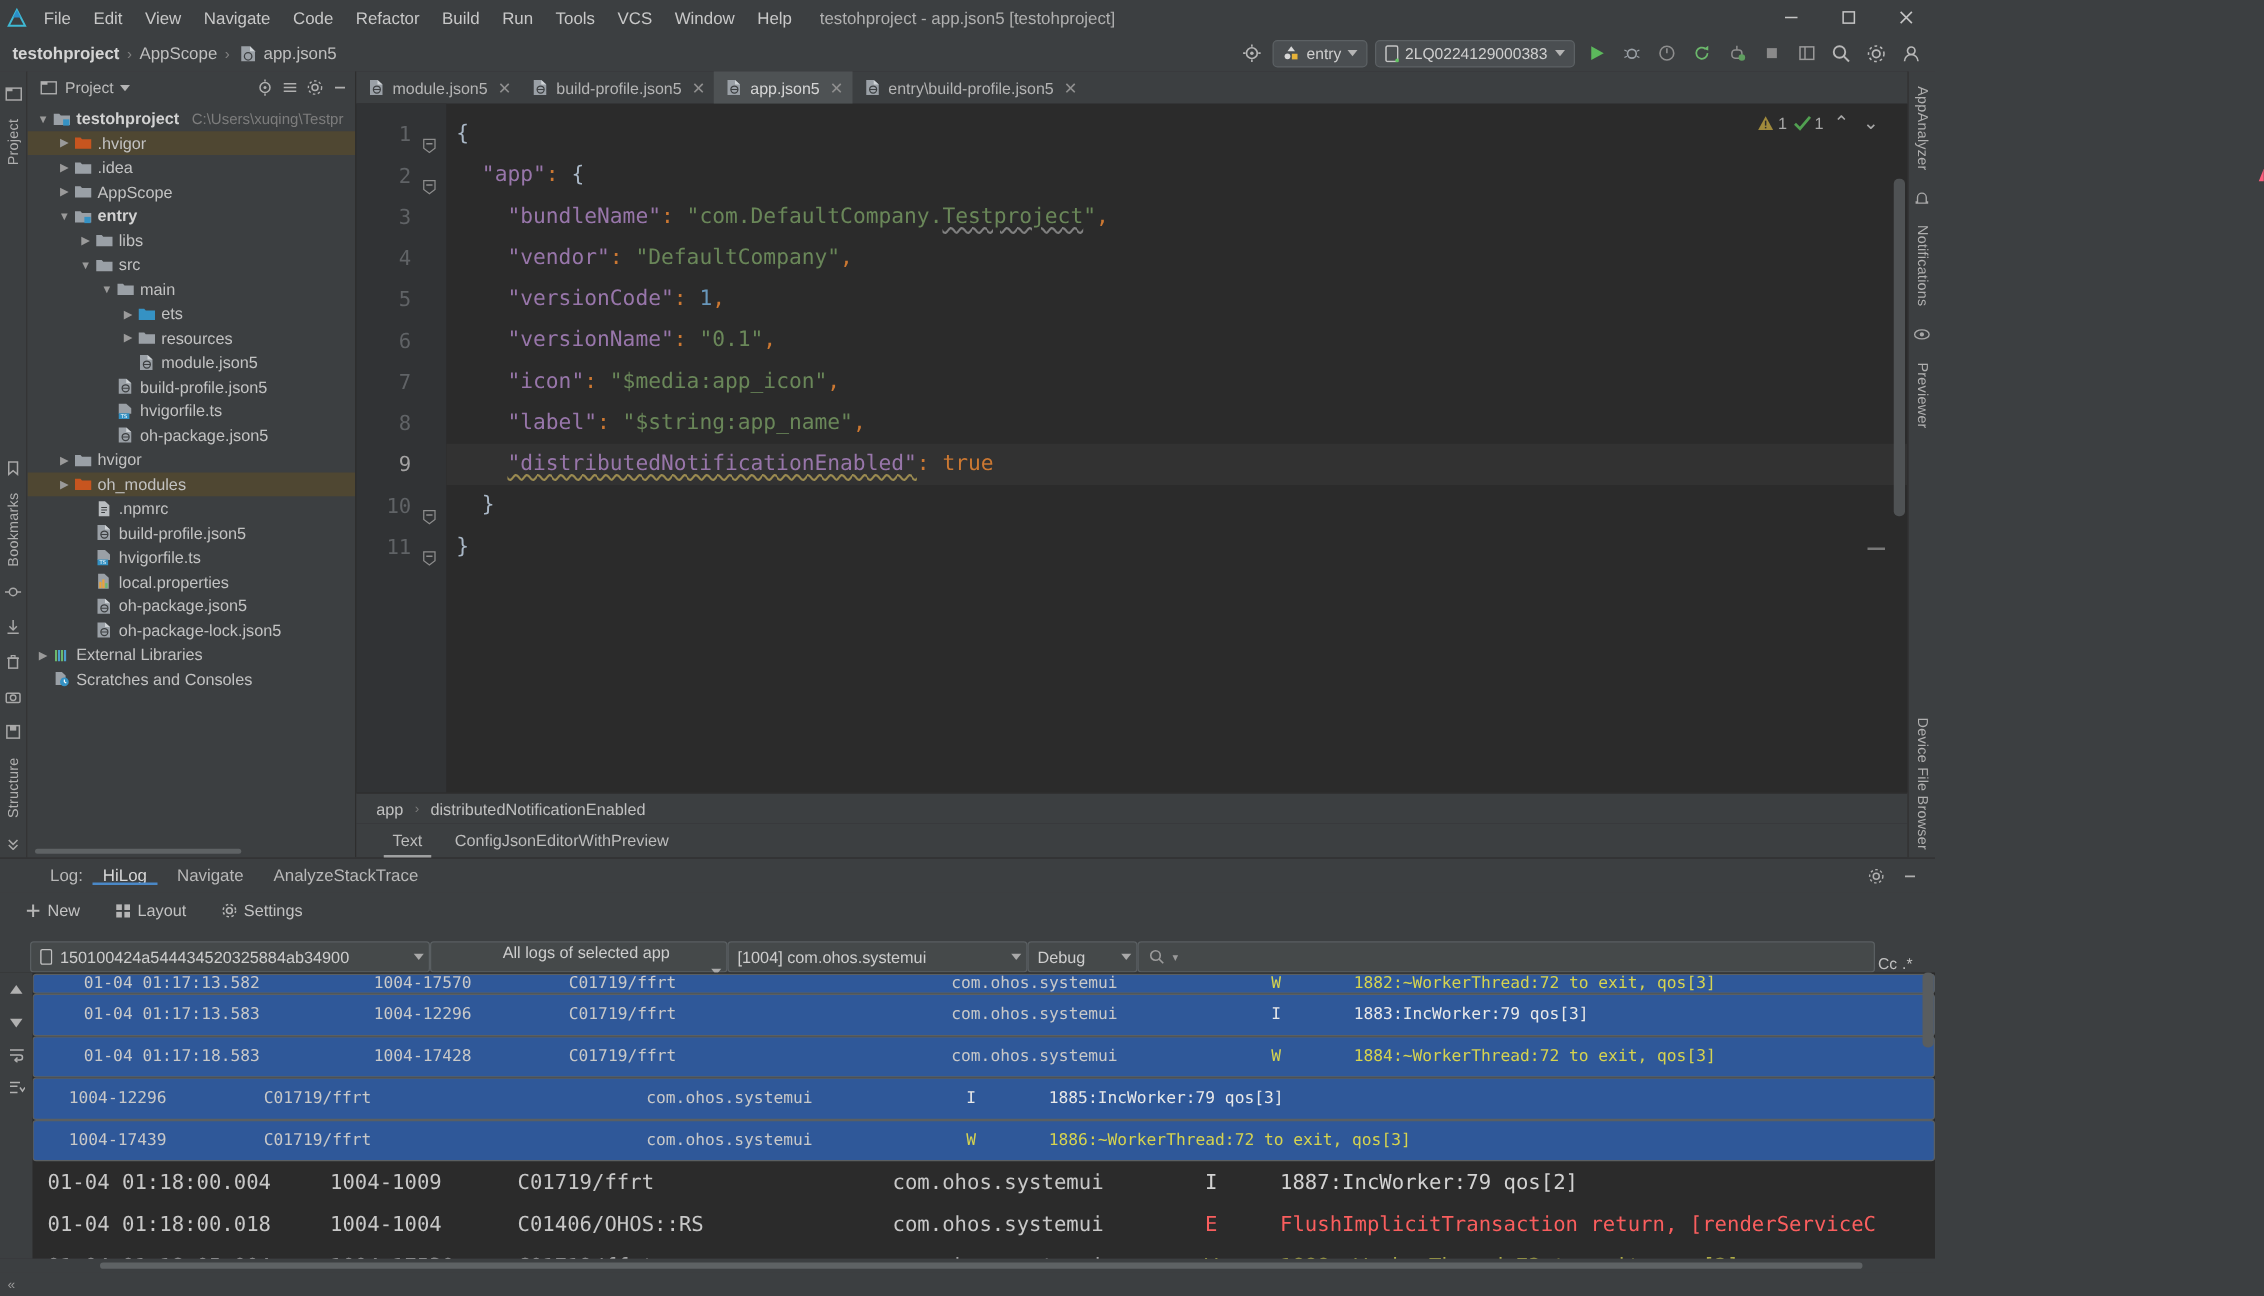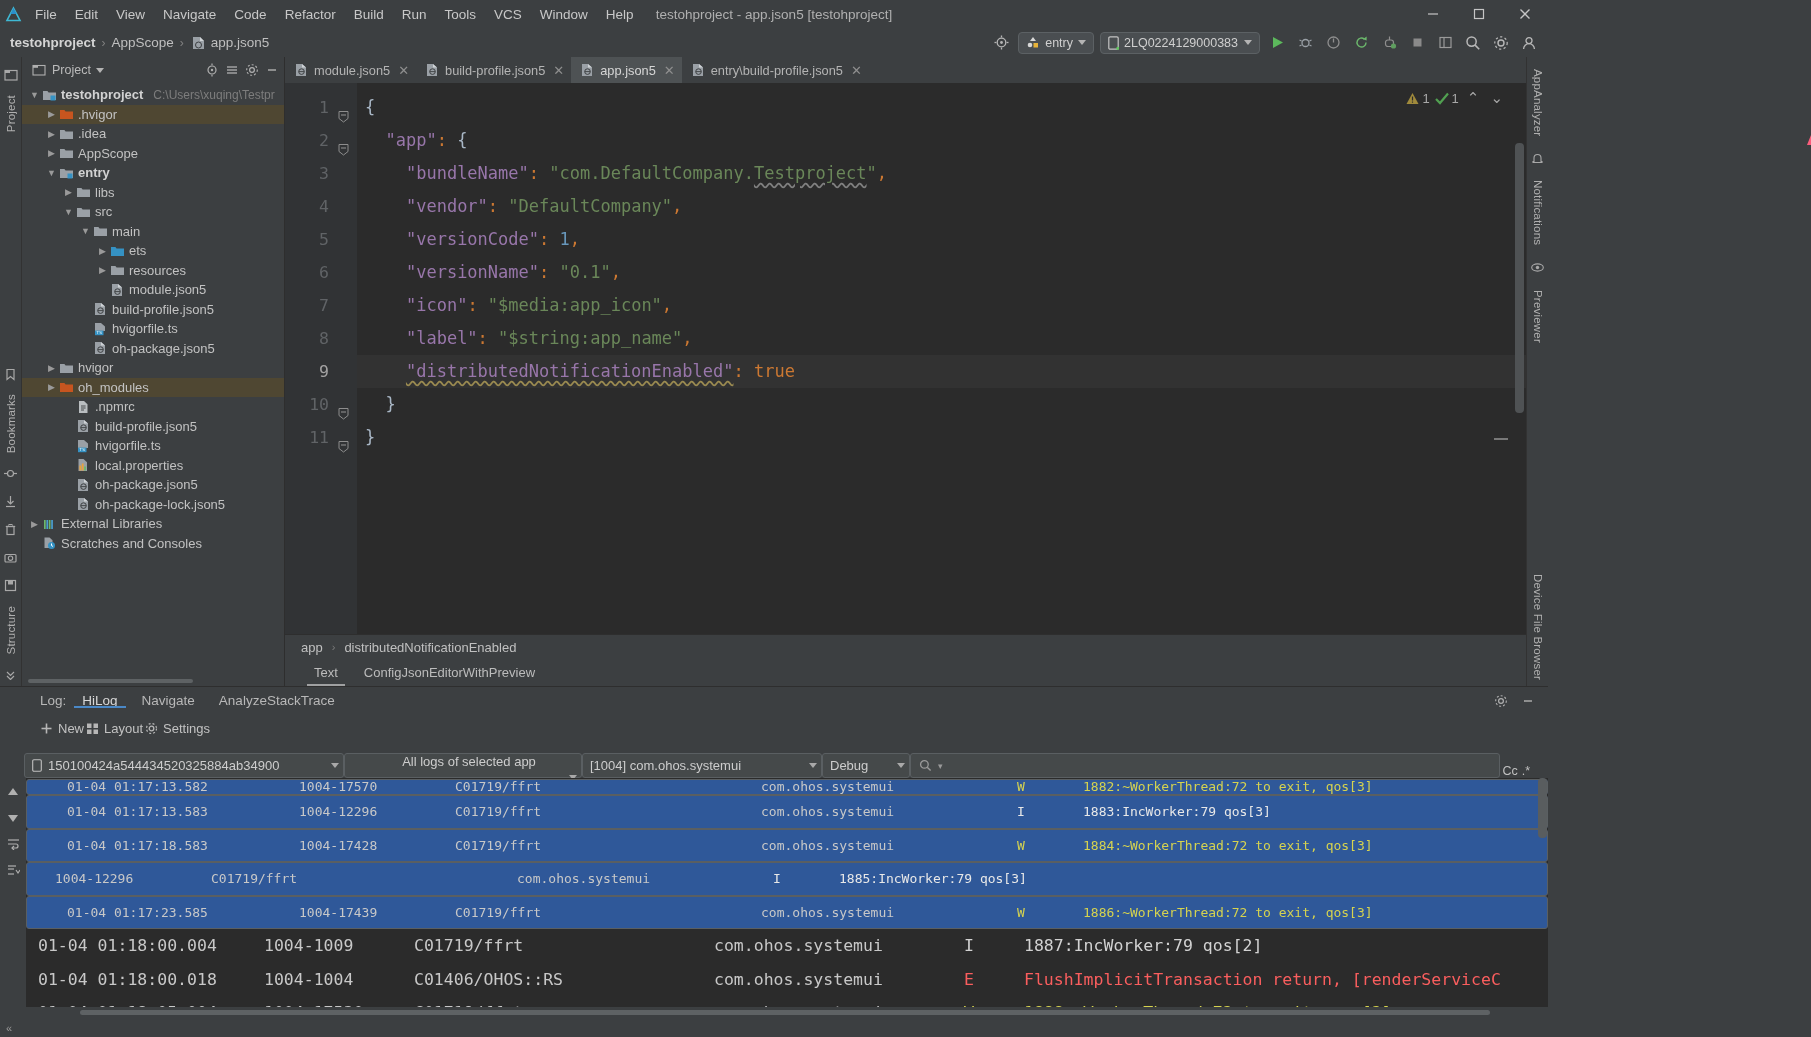--- a/index.html
+++ b/index.html
@@ -117,21 +117,21 @@
 
   
   .logpanel { height: 332px; background: #3c3f41; display: flex; flex-direction: column; flex: none; border-top: 1px solid #2e2e2e; }
   .logtabs { height: 27px; background: #3c3f41; display: flex; align-items: center; padding-left: 28px; flex: none; position: relative; }
   .ltab { display: flex; align-items: center; padding: 0 12px; font-size: 13.5px; color: #b8b8b8; position: relative; }
   .ltab.active { color: #d8d8d8; }
   .ltab.active::after { content: ''; position: absolute; left: 4px; right: 4px; bottom: 0; height: 2px; background: #4a88c7; }
   .ltab.label { color: #b8b8b8; padding-right: 4px; }
   .logtabs .right { margin-left: auto; display: flex; align-items: center; gap: 10px; padding-right: 12px; }
 
-  .logtoolbar { height: 28px; display: flex; align-items: center; padding-left: 40px; gap: 2px; flex: none; }
+  .logtoolbar { height: 28px; display: flex; align-items: center; padding-left: 20px; gap: 28px; flex: none; }
   .lt-btn { display: flex; align-items: center; gap: 5px; font-size: 13px; color: #c2c2c2; }
   .filters { height: 36px; display: flex; align-items: flex-end; padding: 0 16px 0 24px; gap: 0; flex: none; }
   .sel {
     height: 25px; background: #45494a; border: 1px solid #5a5f62; border-radius: 3px;
     display: flex; align-items: center; padding: 0 4px 0 7px; gap: 6px; font-size: 13px; color: #cdcdcd;
   }
   .sel .caret2 { margin-left: auto; width: 0; height: 0; border-left: 4.5px solid transparent; border-right: 4.5px solid transparent; border-top: 5px solid #a9a9a9; }
   .sel.dev { width: 320px; }
   .sel.app { width: 238px; padding-left: 16px; }
   .sel.proc { width: 240px; }
@@ -920,21 +920,21 @@
               <polyline points="9,6 11,9 13,6" fill="none" stroke="#b0b0b0" stroke-width="1.2"></polyline>
               <line x1="1" y1="10" x2="7" y2="10" stroke="#b0b0b0" stroke-width="1.2"></line>
             </svg>
         </span>
       </div>
       <div class="log-rows" id="logrows">
           <div class="lrow sel" style="height: 16px; line-height: 6px; overflow: hidden;"><span class="c-time">01-04 01:17:13.582</span><span class="c-pid">1004-17570</span><span class="c-tag">C01719/ffrt</span><span class="c-pkg">com.ohos.systemui</span><span class="c-lvl lv-W">W</span><span class="c-msg lv-W">1882:~WorkerThread:72 to exit, qos[3]</span></div>
           <div class="lrow sel"><span class="c-time">01-04 01:17:13.583</span><span class="c-pid">1004-12296</span><span class="c-tag">C01719/ffrt</span><span class="c-pkg">com.ohos.systemui</span><span class="c-lvl lv-I">I</span><span class="c-msg lv-I">1883:IncWorker:79 qos[3]</span></div>
           <div class="lrow sel"><span class="c-time">01-04 01:17:18.583</span><span class="c-pid">1004-17428</span><span class="c-tag">C01719/ffrt</span><span class="c-pkg">com.ohos.systemui</span><span class="c-lvl lv-W">W</span><span class="c-msg lv-W">1884:~WorkerThread:72 to exit, qos[3]</span></div>
           <div class="lrow sel"><span class="c-pid">1004-12296</span><span class="c-tag">C01719/ffrt</span><span class="c-pkg">com.ohos.systemui</span><span class="c-lvl lv-I">I</span><span class="c-msg lv-I">1885:IncWorker:79 qos[3]</span></div>
-          <div class="lrow sel"><span class="c-time">01-04 01:17:23.585</span><span class="c-pid">1004-17439</span><span class="c-tag">C01719/ffrt</span><span class="c-pkg">com.ohos.systemui</span><span class="c-lvl lv-W">W</span><span class="c-msg lv-W">1886:~WorkerThread:72 to exit, qos[3]</span></div>
+          <div class="lrow sel"><span class="c-pid">1004-17439</span><span class="c-tag">C01719/ffrt</span><span class="c-pkg">com.ohos.systemui</span><span class="c-lvl lv-W">W</span><span class="c-msg lv-W">1886:~WorkerThread:72 to exit, qos[3]</span></div>
           <div class="lrow"><span class="c-time">01-04 01:18:00.004</span><span class="c-pid">1004-1009</span><span class="c-tag">C01719/ffrt</span><span class="c-pkg">com.ohos.systemui</span><span class="c-lvl lv-I">I</span><span class="c-msg lv-I">1887:IncWorker:79 qos[2]</span></div>
           <div class="lrow"><span class="c-time">01-04 01:18:00.018</span><span class="c-pid">1004-1004</span><span class="c-tag">C01406/OHOS::RS</span><span class="c-pkg">com.ohos.systemui</span><span class="c-lvl lv-E">E</span><span class="c-msg lv-E">FlushImplicitTransaction return, [renderServiceC</span></div>
           <div class="lrow"><span class="c-time">01-04 01:18:05.004</span><span class="c-pid">1004-17530</span><span class="c-tag">C01719/ffrt</span><span class="c-pkg">com.ohos.systemui</span><span class="c-lvl lv-W">W</span><span class="c-msg lv-W">1888:~WorkerThread:72 to exit, qos[2]</span></div>
         </div>
       <div class="vscroll"></div>
     </div>
     <div class="hscroll-wrap">
         <i></i>
       </div>
   </div>

